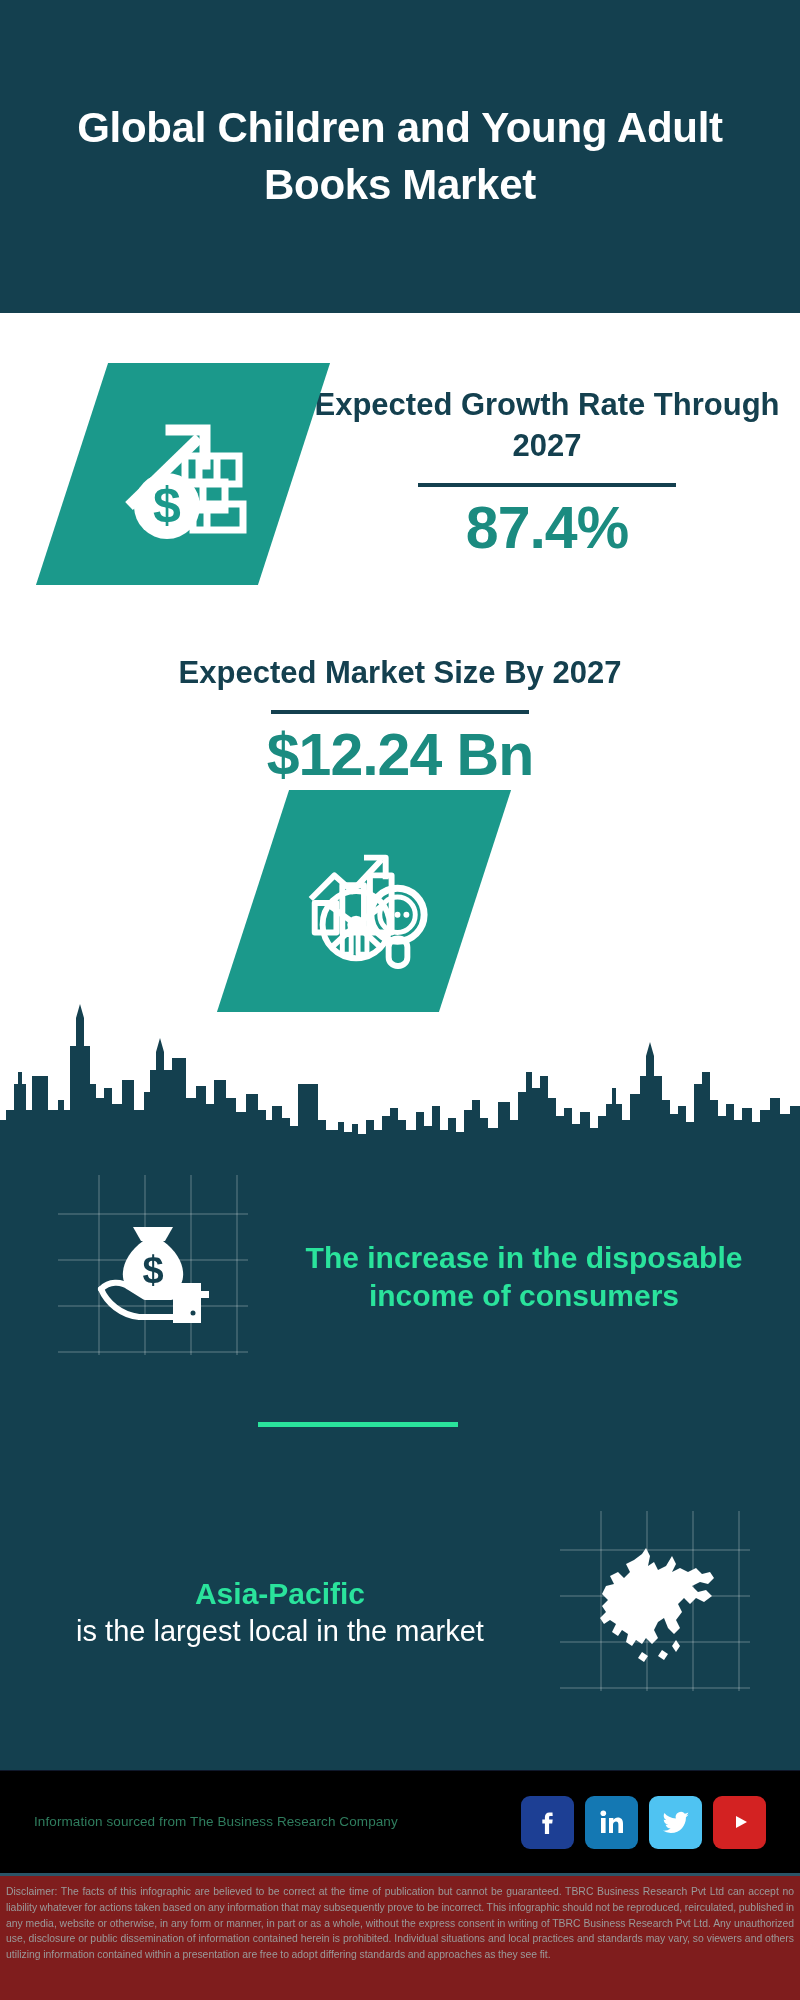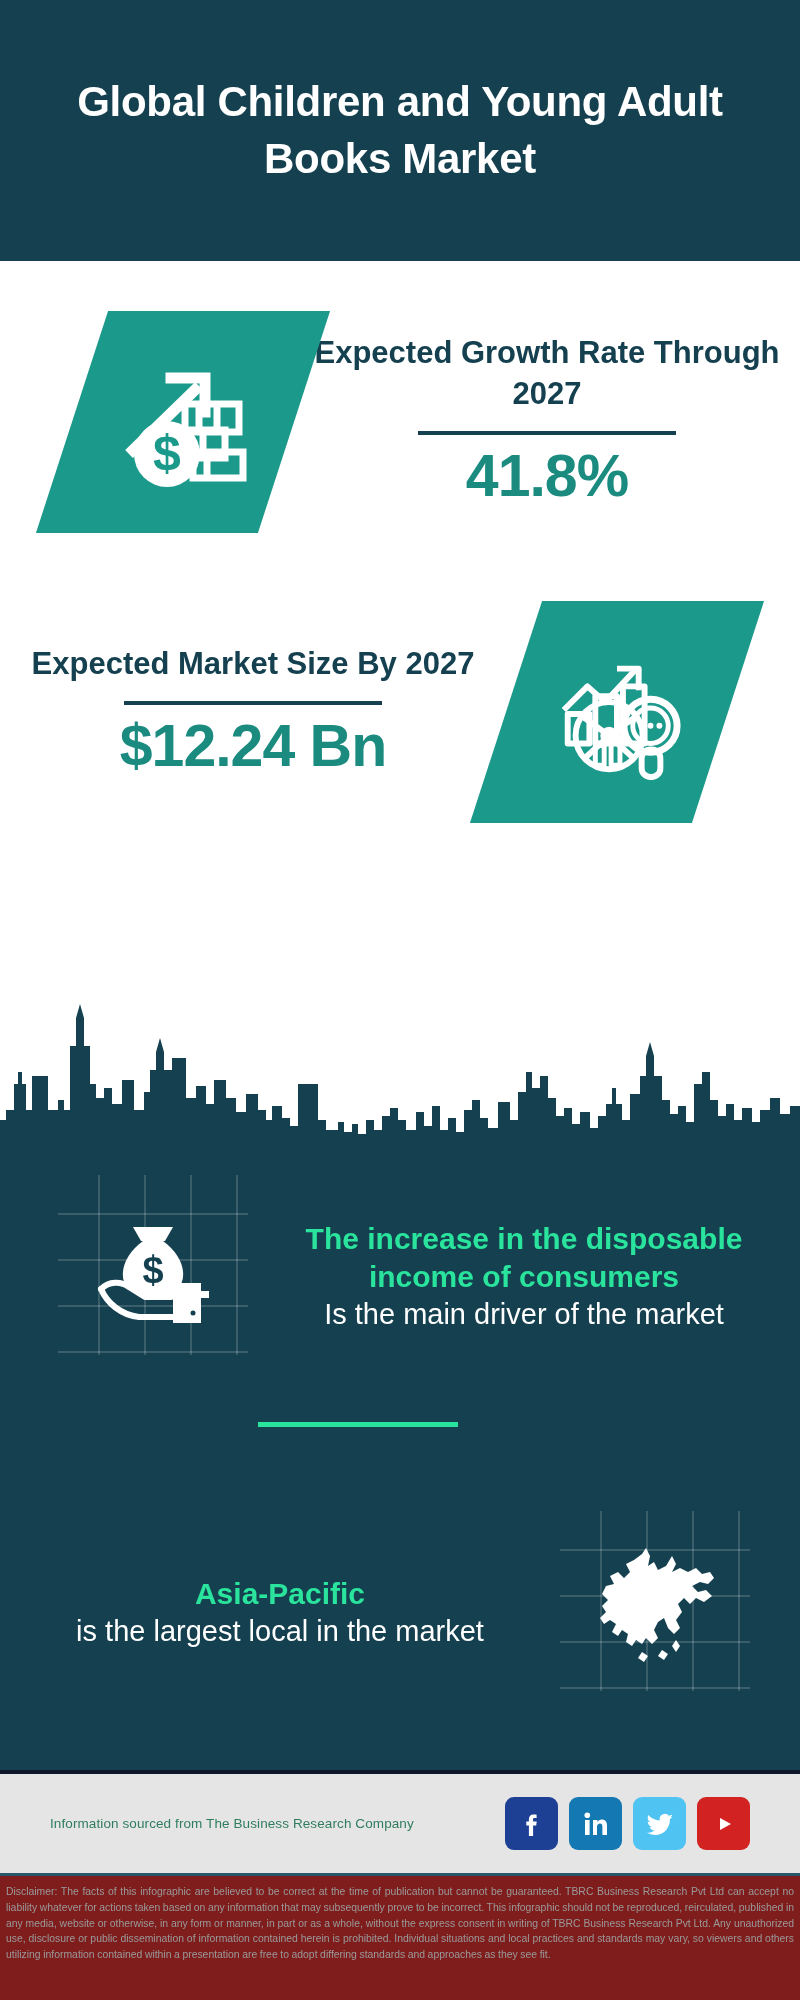--- a/index.html
+++ b/index.html
@@ -6,21 +6,21 @@
   html, body { width:800px; height:2000px; background:#ffffff; }
   body {
     font-family:"Liberation Sans", sans-serif;
     position:relative;
     overflow:hidden;
   }
 
   
   .header {
     width:800px;
-    height:261px;
+    height:313px;
     background:#14404f;
     display:flex;
     align-items:center;
     justify-content:center;
     padding:0 40px;
   }
   .header-title {
     color:#ffffff;
     font-size:42px;
     font-weight:bold;
@@ -36,21 +36,21 @@
     background:#ffffff;
     position:relative;
   }
 
   .stat-row {
     position:absolute;
     display:flex;
     align-items:center;
   }
   .stat-row-1 { left:0; top:50px; width:800px; }
-  .stat-row-2 { left:0; top:340px; width:800px; }
+  .stat-row-2 { left:0; top:340px; width:800px;flex-direction:column; }
 
   .icon-tile {
     width:222px;
     height:222px;
     background:#1b998b;
     transform:skewX(-18deg);
     display:flex;
     align-items:center;
     justify-content:center;
     flex:none;
@@ -156,25 +156,25 @@
   .ml-left  { margin-left:58px; }
   .mr-right { margin-right:50px; }
 
   
   .source-bar {
     position:absolute;
     left:0;
     top:1770px;
     width:800px;
     height:103px;
-    background:#e5e5e5;
-    border-top:4px solid #0f172a;
-    display:flex;
-    align-items:center;
-    padding:0 50px;
+    background:#000000;
+    border-top:1px solid #0f172a;
+    display:flex;
+    align-items:center;
+    padding:0 34px;
   }
   .source-text { flex:1; }
   .source-line {
     color:#2f7d5e;
     font-size:13.5px;
     line-height:1.75;
     letter-spacing:0.1px;
   }
   .social-row { display:flex; gap:11px; align-items:center; }
   .social-btn {
@@ -236,21 +236,21 @@
           <line x1="94" y1="100" x2="94" y2="126"></line>
         </g>
 
         <circle cx="54" cy="102" r="33" fill="#ffffff"></circle>
         <text x="54" y="118" font-family="Liberation Sans, sans-serif" font-size="50" font-weight="bold" fill="#1b998b" text-anchor="middle">$</text>
       </svg>
     </div>
     <div class="stat-text">
       <div class="stat-label">Expected Growth Rate Through 2027</div>
       <div class="stat-rule"></div>
-      <div class="stat-value">41.8%</div>
+      <div class="stat-value">87.4%</div>
     </div>
   </div>
 
   <div class="stat-row stat-row-2">
     <div class="stat-text">
       <div class="stat-label">Expected Market Size By 2027</div>
       <div class="stat-rule"></div>
       <div class="stat-value">$12.24 Bn</div>
     </div>
     <div class="icon-tile tile-right">
@@ -309,21 +309,20 @@
           <path d="M14 86 C22 78 34 78 42 84 L58 94 L84 94"></path>
           <path d="M14 86 C20 100 34 112 52 114 L92 114"></path>
         </g>
         <rect x="86" y="80" width="28" height="40" fill="#ffffff"></rect>
         <rect x="80" y="88" width="42" height="7" fill="#ffffff"></rect>
         <circle cx="106" cy="110" r="2.5" fill="#14404f"></circle>
       </svg>
     </div>
     <div class="dark-text">
       <div class="dark-accent">The increase in the disposable income of consumers</div>
-      <div class="dark-sub">Is the main driver of the market</div>
     </div>
   </div>
 
   <div class="dark-divider"></div>
 
   <div class="dark-row dark-row-2">
     <div class="dark-text">
       <div class="dark-accent">Asia-Pacific</div>
       <div class="dark-sub">is the largest local in the market</div>
     </div>

